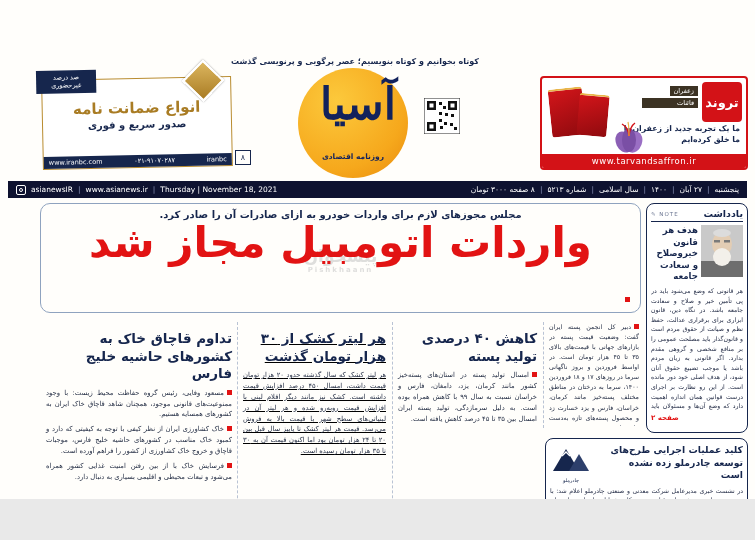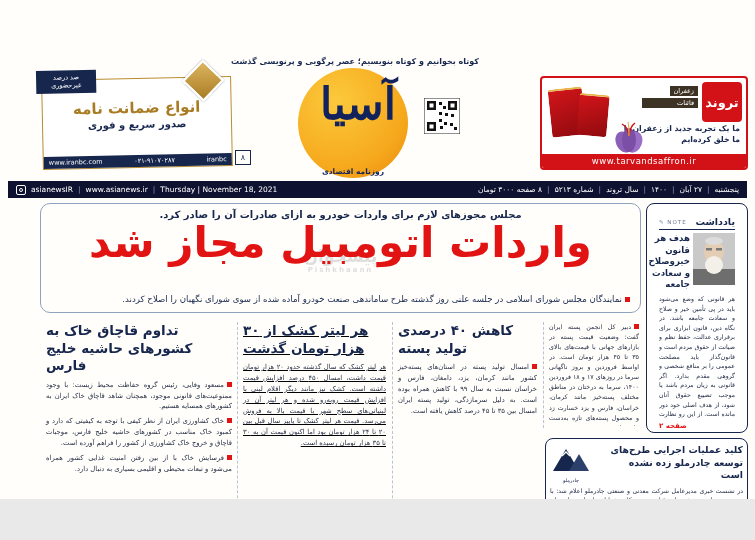--- a/index.html
+++ b/index.html
@@ -8,21 +8,21 @@
   .abs{position:absolute;}
   .rtl{direction:rtl;}
   .ltr{direction:ltr;}
 
   
   .tagline{left:205px;top:57px;width:300px;text-align:center;font-size:8px;color:#16264d;font-weight:bold;}
   .sun-circle{left:298px;top:68px;width:110px;height:110px;border-radius:50%;
     background:radial-gradient(circle at 35% 30%,#fcc93c,#f6a81c 65%,#e8890c);}
   .logo-script{left:268px;top:80px;width:180px;text-align:center;font-size:44px;font-weight:bold;
     color:#12225c;font-family:"DejaVu Serif","Liberation Serif",serif;line-height:1.1;}
-  .logo-sub{left:298px;top:167px;width:110px;text-align:center;font-size:7.5px;font-weight:bold;color:#12225c;}
+  .logo-sub{left:298px;top:152px;width:110px;text-align:center;font-size:7.5px;font-weight:bold;color:#12225c;}
   .qr{left:424px;top:98px;}
 
   
   .left-ad{left:42px;top:78px;width:190px;height:90px;border:1.5px solid #b98c2f;background:#fff;
     transform:rotate(-1.2deg);box-sizing:border-box;}
   .left-ad-badge{left:-6px;top:-10px;background:#16264d;color:#fff;font-size:6.5px;line-height:1.3;
     padding:3px 5px;width:50px;text-align:center;}
   .diamond{right:12px;top:-12px;width:26px;height:26px;background:linear-gradient(135deg,#dcb65f,#a97c24);
     transform:rotate(45deg);border:2px solid #fff;box-shadow:0 0 2px rgba(0,0,0,.4);}
   .left-ad-line1{margin-top:20px;text-align:center;color:#a97c24;font-weight:bold;font-size:15px;}
@@ -63,37 +63,37 @@
     color:#e21313;line-height:1.05;z-index:2;}
   .watermark{position:absolute;top:42px;left:0;right:0;text-align:center;color:#c9c9c9;opacity:.6;z-index:1;
     font-size:17px;font-weight:bold;}
   .watermark .en{font-size:7px;display:block;letter-spacing:2px;}
   .lead-bullets{position:absolute;bottom:6px;right:10px;left:10px;font-size:8.6px;color:#16264d;
     line-height:1.5;text-align:justify;z-index:2;}
   .sq{display:inline-block;width:5px;height:5px;background:#e21313;margin-left:3px;}
 
   
   .note-box{left:646px;top:203px;width:102px;height:230px;border:1px solid #16264d;border-radius:8px;
-    box-sizing:border-box;padding:12px;background:#fff;}
+    box-sizing:border-box;padding:4px;background:#fff;}
   .note-head{display:flex;justify-content:space-between;align-items:center;border-bottom:1px solid #16264d;
     padding-bottom:2px;margin-bottom:3px;}
   .note-title-fa{font-size:9.5px;font-weight:bold;color:#16264d;}
   .note-title-en{font-size:5.5px;color:#6b7692;letter-spacing:1px;}
   .note-row{display:flex;gap:3px;}
   .note-heading{font-size:8.6px;font-weight:bold;color:#16264d;text-align:right;line-height:1.35;flex:1;}
   .note-body{font-size:6.2px;color:#222b45;text-align:justify;line-height:1.55;margin-top:3px;height:126px;overflow:hidden;}
   .page-ref{color:#e21313;font-size:7px;font-weight:bold;text-align:left;margin-top:2px;}
 
   
   .divider{border-left:1px dashed #b9c3d4;width:0;}
   .d1{left:237px;top:322px;height:206px;}
   .d2{left:392px;top:322px;height:206px;}
   .d3{left:543px;top:322px;height:106px;}
   .col{top:322px;}
-  .col-title{font-size:13.5px;font-weight:bold;color:#16264d;text-align:left;line-height:1.3;margin-bottom:5px;}
+  .col-title{font-size:13.5px;font-weight:bold;color:#16264d;text-align:right;line-height:1.3;margin-bottom:5px;margin-top:8px;}
   .col-body{font-size:6.8px;color:#1f2940;text-align:justify;line-height:1.6;}
   .col-body .item{margin-bottom:4px;}
   .c-khak{left:46px;width:186px;}
   .c-kashk{left:243px;width:143px;text-decoration:underline;}
   .c-pesteh{left:398px;width:139px;}
   .c-pesteh2{left:549px;width:90px;height:104px;overflow:hidden;font-size:6.3px;}
 
   
   .chad-box{left:545px;top:438px;width:203px;height:94px;border:1px solid #16264d;border-radius:8px;
     box-sizing:border-box;padding:4px;background:#fff;}
@@ -168,21 +168,21 @@
   </div>
 
   <div class="abs datebar rtl">
     <div class="grp">
       <span>پنجشنبه</span>
         <span class="sep">|</span>
       <span>۲۷ آبان</span>
         <span class="sep">|</span>
       <span>۱۴۰۰</span>
         <span class="sep">|</span>
-      <span>سال تروند</span>
+      <span>سال اسلامی</span>
         <span class="sep">|</span>
       <span>شماره ۵۲۱۳</span>
         <span class="sep">|</span>
       <span>۸ صفحه ۳۰۰۰ تومان</span>
     </div>
     <div class="grp ltr">
       <span class="insta">
           <span></span>
         </span>
       <span>asianewsIR</span>
@@ -194,21 +194,21 @@
   </div>
 
   <div class="abs lead-box">
     <div class="kicker rtl">مجلس مجوزهای لازم برای واردات خودرو به ازای صادرات آن را صادر کرد.</div>
     <div class="watermark">
       <span>پیشخوان</span>
       <span class="en">Pishkhaann</span>
     </div>
     <div class="headline rtl">واردات اتومبیل مجاز شد</div>
     <div class="lead-bullets rtl">
-      <div><span class="sq"></span><span>نمایندگان مجلس شورای اسلامی در جلسه علنی روز گذشته طرح ساماندهی صنعت خودرو آماده شده از سوی شورای نگهبان را اصلاح کردند.</span></div>
+      <div><span class="sq"></span></div>
     </div>
   </div>
 
   <div class="abs note-box rtl">
     <div class="note-head">
       <span class="note-title-fa">یادداشت</span>
       <span class="note-title-en ltr">
         <span>✎</span>
         <span>NOTE</span>
       </span>

